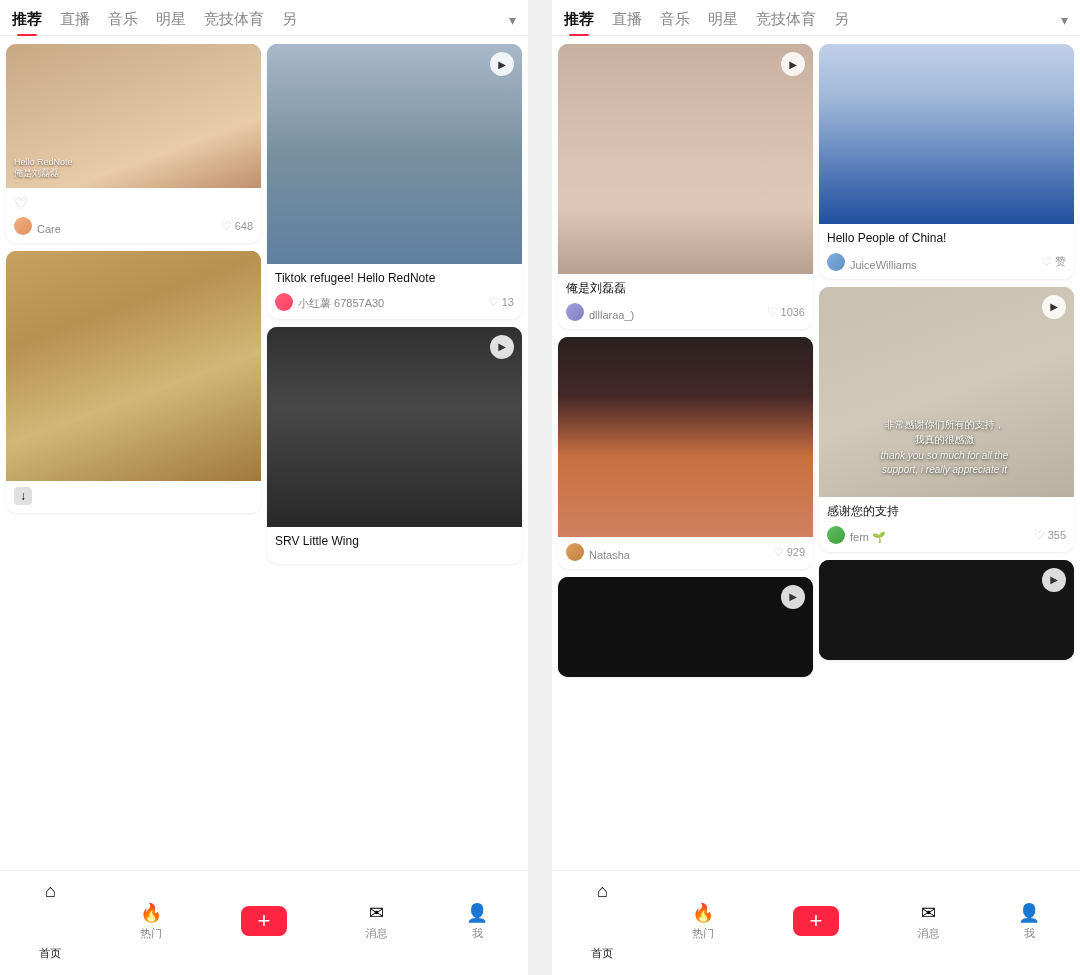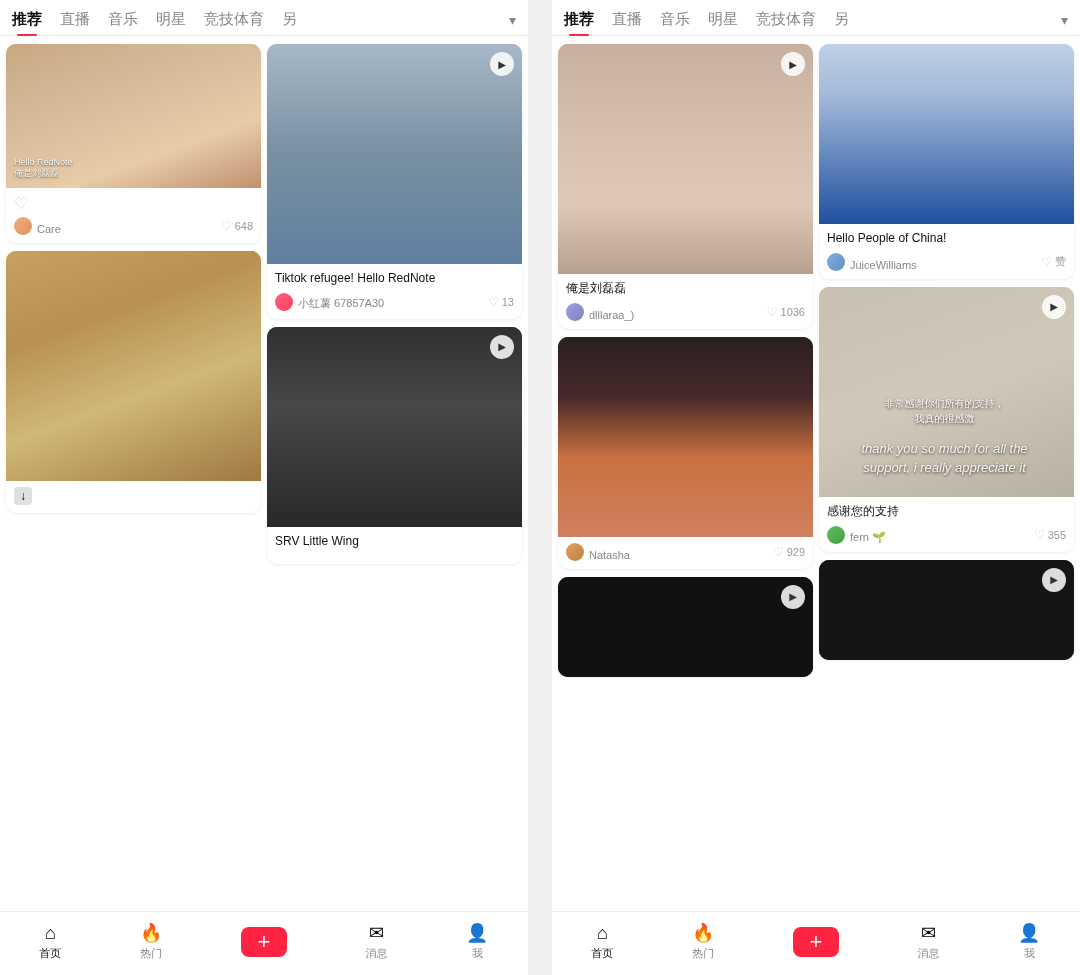--- a/index.html
+++ b/index.html
@@ -184,20 +184,21 @@
       cursor: pointer;
     }
 
     .bottom-nav-label {
       font-size: 11px;
       color: #888;
     }
 
     .bottom-nav-label.active {
       color: #111;
+      margin-top: 42px;
     }
 
     .add-btn {
       width: 46px;
       height: 30px;
       background: #ff2442;
       border-radius: 8px;
       display: flex;
       align-items: center;
       justify-content: center;
@@ -464,21 +465,21 @@
             </div>
           </div>
         </div>
 
         <div class="card">
           <div class="img-placeholder img-fern">
             <div style="position:absolute;top:0;left:0;right:0;bottom:0;background:linear-gradient(160deg,#c8c0b0,#d0c8b8 50%,#b8b0a0);"></div>
             <div class="play-btn">▶</div>
             <div style="position:absolute;bottom:20px;left:0;right:4px;text-align:center;padding:0 19px;">
               <div style="font-size:10px;color:#fff;text-shadow:0 1px 3px rgba(0,0,0,0.8);line-height:1.5;">非常感谢你们所有的支持，<br>我真的很感激</div>
-              <div style="font-size:13px;color:rgba(255,255,255,0.9);font-style:italic;text-shadow:0 1px 3px rgba(0,0,0,0.7);line-height:1.4;margin-top:14px;">thank you so much for all the<br>support, i really appreciate it</div>
+              <div style="font-size:10px;color:rgba(255,255,255,0.9);font-style:italic;text-shadow:0 1px 3px rgba(0,0,0,0.7);line-height:1.4;margin-top:2px;">thank you so much for all the<br>support, i really appreciate it</div>
             </div>
           </div>
           <div class="card-info">
             <div class="card-title">感谢您的支持</div>
             <div class="card-meta">
               <div class="author">
                 <div class="avatar av-fern"></div>
                 <span class="author-name">fern 🌱</span>
               </div>
               <div class="like-count">

